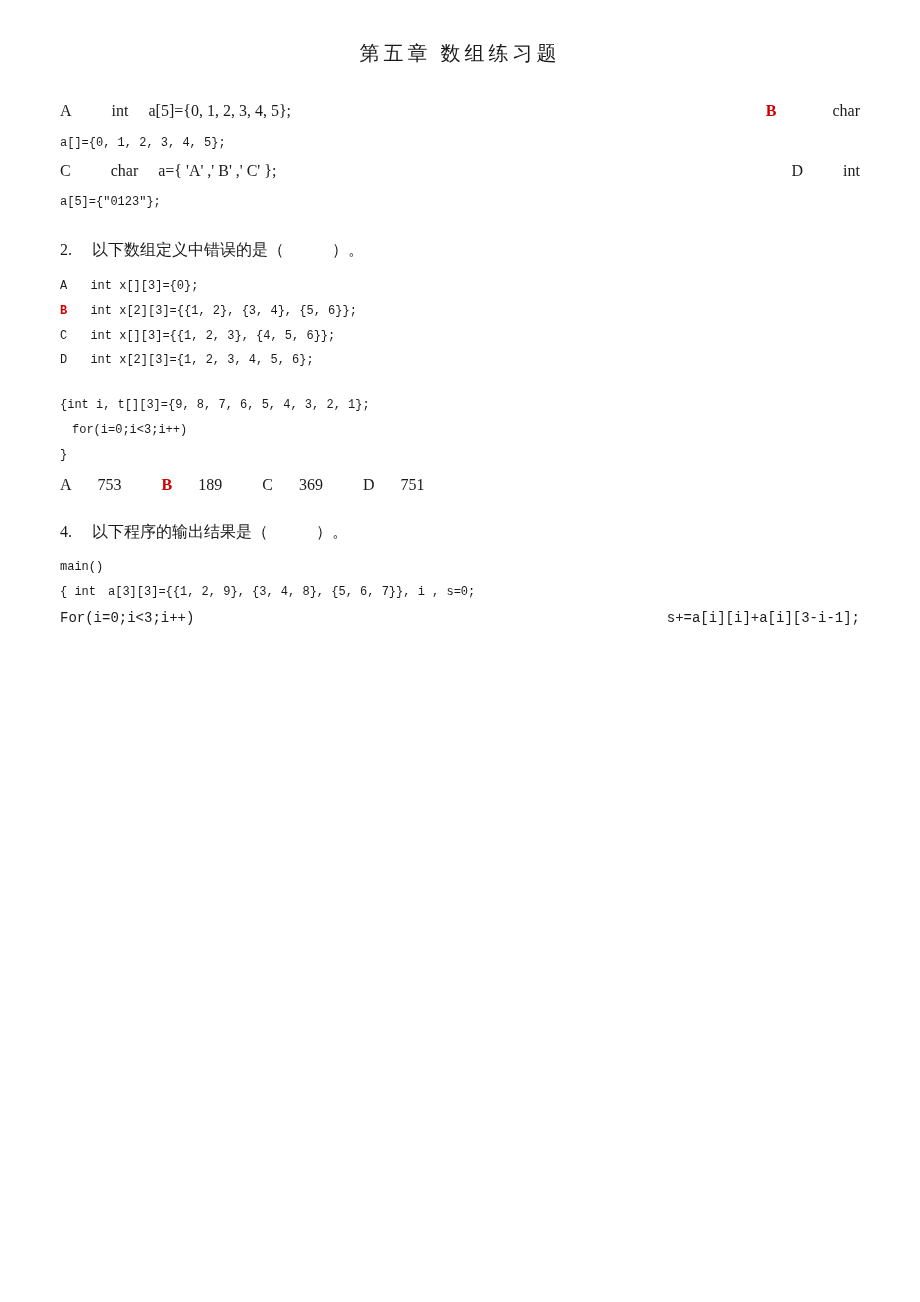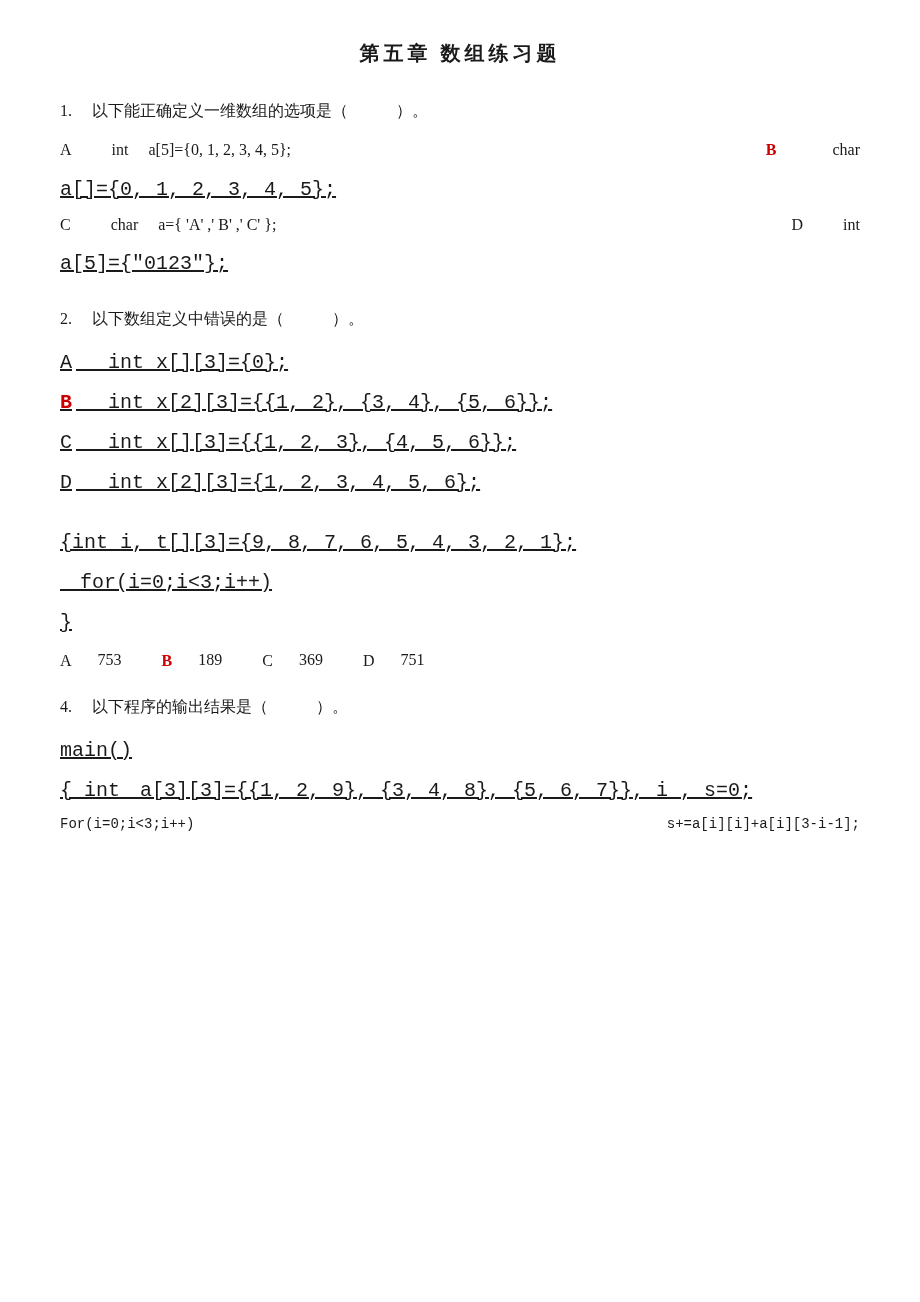--- a/index.html
+++ b/index.html
@@ -12,21 +12,21 @@
       font-family: "SimSun", "宋体", serif;
       font-size: 16px;
       color: #1a1a1a;
       padding: 40px 60px;
       width: 920px;
       min-height: 1302px;
     }
     .page-title {
       text-align: center;
       font-size: 20px;
-      font-weight: bold;
+      font-weight: normal;
       margin-bottom: 30px;
       letter-spacing: 4px;
     }
     .question-block {
       margin-bottom: 22px;
     }
     .question-text {
       margin-bottom: 10px;
       font-size: 16px;
       line-height: 1.8;
@@ -47,24 +47,23 @@
     }
     .option-label.red {
       color: #cc0000;
       font-weight: bold;
     }
     .option-inline {
       display: inline-block;
     }
     .code-line {
       font-family: "Courier New", "Consolas", monospace;
-      font-size: 20px;
+      font-size: 12px;
       line-height: 1.9;
       margin-bottom: 2px;
-      text-decoration: underline;
     }
     .answer-row {
       display: flex;
       align-items: center;
       gap: 40px;
       margin-top: 8px;
       font-size: 16px;
     }
     .answer-item {
       display: flex;
@@ -83,24 +82,20 @@
       font-family: "Courier New", "Consolas", monospace;
       line-height: 1.8;
     }
   </style>
 </head>
 <body>
 
 <div class="page-title">第五章    数组练习题</div>
 
 <div class="question-block">
-  <div class="question-text">
-    <span>1.</span>
-    <span>　以下能正确定义一维数组的选项是（　　　）。</span>
-  </div>
 
   <div class="options-row">
     <span class="option">
       <span class="option-label">A</span>
       <span class="option-inline">　　int　 a[5]={0, 1, 2, 3, 4, 5};</span>
     </span>
     <span style="flex:1"></span>
     <span class="option">
       <span class="option-label red">B</span>
       <span class="option-inline">　　　char</span>

